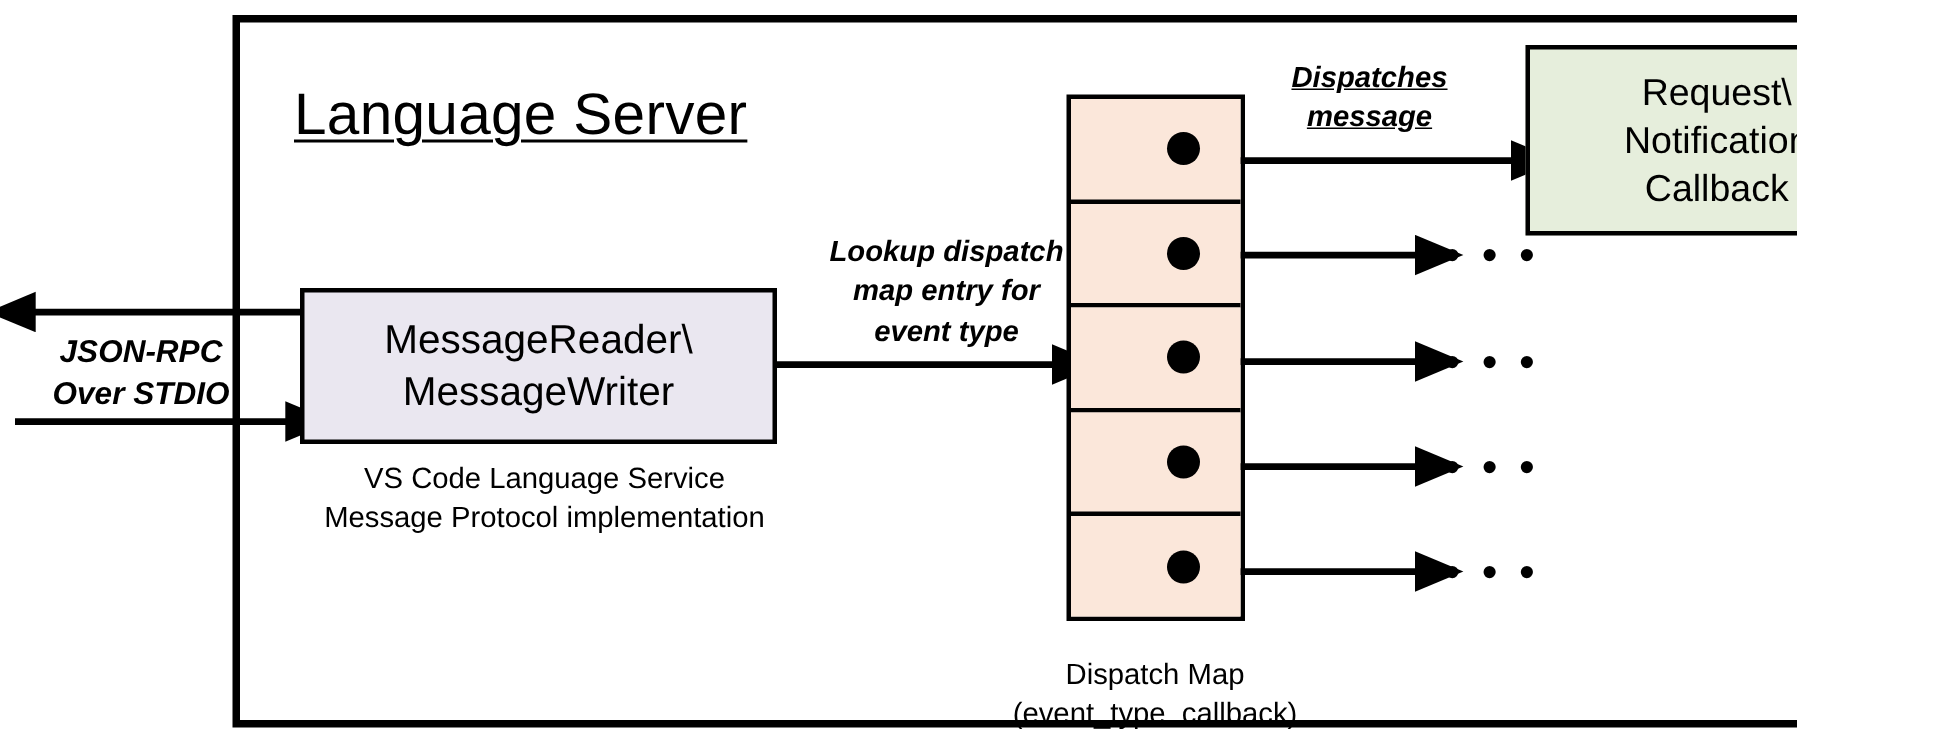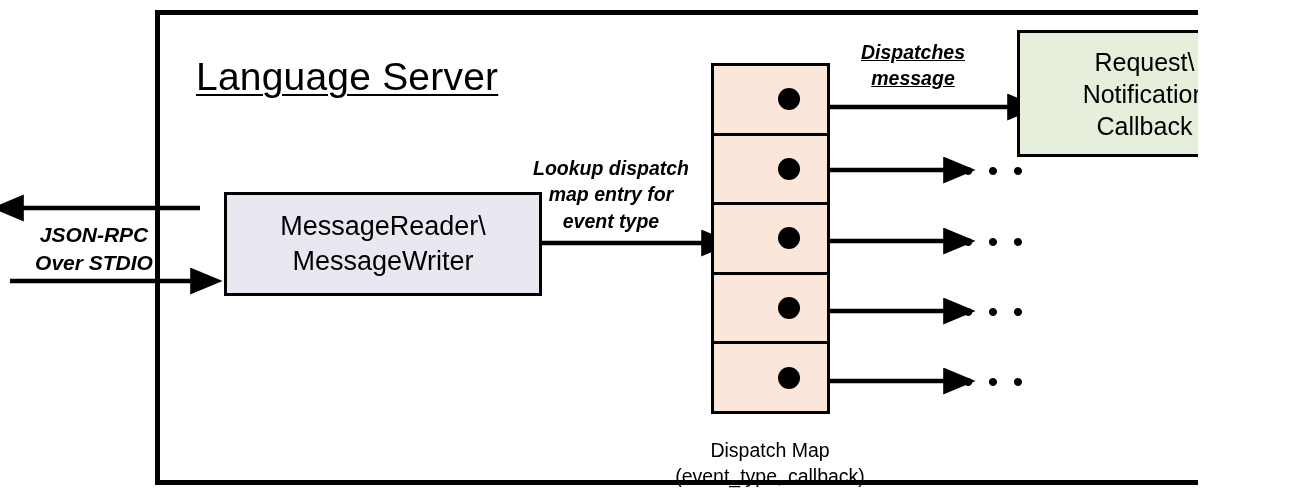--- a/index.html
+++ b/index.html
@@ -53,21 +53,20 @@
     left: 200px;
     top: 192px;
     width: 318px;
     height: 104px;
     background: #eae7f0;
     border: 3px solid #000000;
     box-sizing: border-box;
     display: flex;
     align-items: center;
     justify-content: center;
-    margin-left: 24px;
   }
   #reader-box .label {
     font-size: 27px;
     line-height: 1.3;
     text-align: center;
     white-space: pre-line;
   }
   #reader-caption {
     left: 193px;
     top: 307px;
@@ -83,21 +82,21 @@
     width: 140px;
     font-size: 21px;
     font-style: italic;
     font-weight: 600;
     line-height: 1.35;
     text-align: center;
   }
 
   
   #lookup-label {
-    left: 516px;
+    left: 536px;
     top: 155px;
     width: 190px;
     font-size: 19.5px;
     font-style: italic;
     font-weight: 600;
     line-height: 1.35;
   }
 
   
   #dispatch-msg-label {
@@ -221,20 +220,22 @@
 
   <div class="txt" id="server-title"><u>Language Server</u></div>
 
   <div class="txt" id="jsonrpc-label">JSON-RPC
 Over STDIO</div>
 
   <div id="reader-box">
     <div class="label">MessageReader\
 MessageWriter</div>
   </div>
+  <div class="txt" id="reader-caption">VS Code Language Service
+Message Protocol implementation</div>
 
   <div class="txt" id="lookup-label">Lookup dispatch
 map entry for
 event type</div>
 
   <div id="dispatch-map">
     <div class="cell">
       <span class="dot"></span>
     </div>
     <div class="cell">

